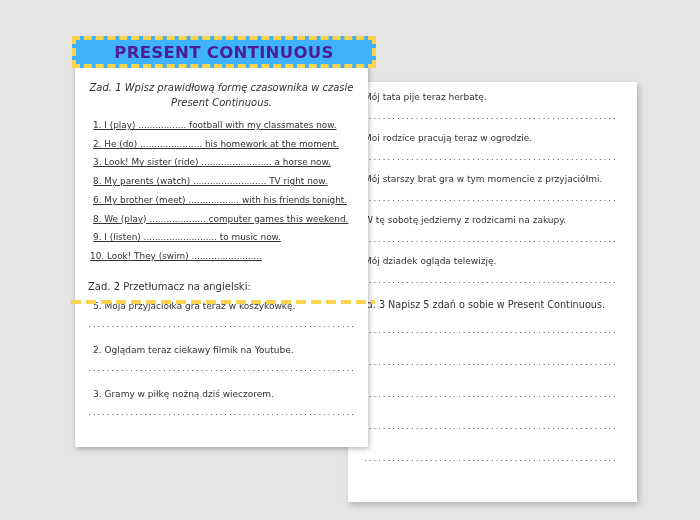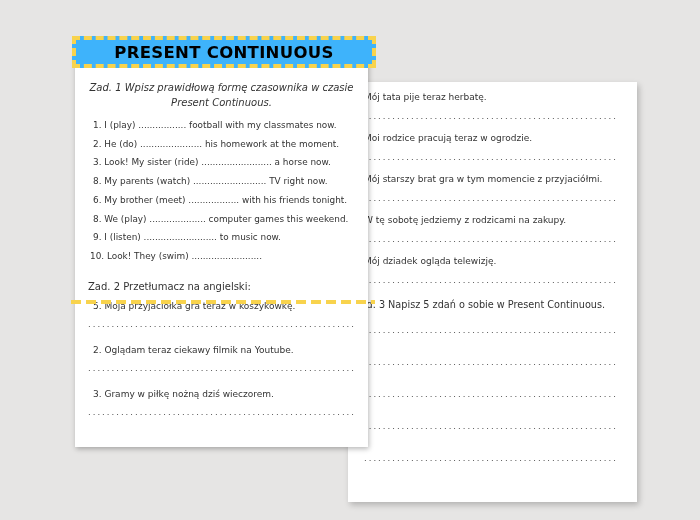--- a/index.html
+++ b/index.html
@@ -48,30 +48,30 @@
     box-shadow:1px 2px 5px rgba(0,0,0,0.28);
     z-index:2;
   }
   .banner{
     position:absolute;left:-3px;right:-8px;top:-14px;height:24px;
     background:#3eb3fb;
     border:4px dashed #f8d34d;
     display:flex;align-items:center;justify-content:center;
   }
   .banner-title{
-    font-size:16.5px;font-weight:700;letter-spacing:0.3px;color:#000000;
+    font-size:16.5px;font-weight:700;letter-spacing:0.3px;color:#4c1d95;
     white-space:nowrap;
   }
   .t1-heading{
     padding-top:30px;text-align:center;
     font-size:10px;line-height:15px;font-style:italic;
   }
   .t1-list{
     margin:6px 0 0 0;padding:0 0 0 18px;list-style:none;
-    font-size:8.9px;line-height:18.7px;
+    font-size:8.9px;line-height:18.7px;text-decoration:underline;
   }
   .t1-item{white-space:nowrap;}
   .t1-item:last-child{margin-left:-3px;}
   .divider{
     position:absolute;left:-4px;right:-7px;top:250px;height:4px;
     background:repeating-linear-gradient(90deg,#f8d34d 0 10px,transparent 10px 15px);
   }
   .t2{padding:14px 10px 0 13px;}
   .t2-heading{font-size:10px;line-height:14px;white-space:nowrap;}
   .t2-sentence{

